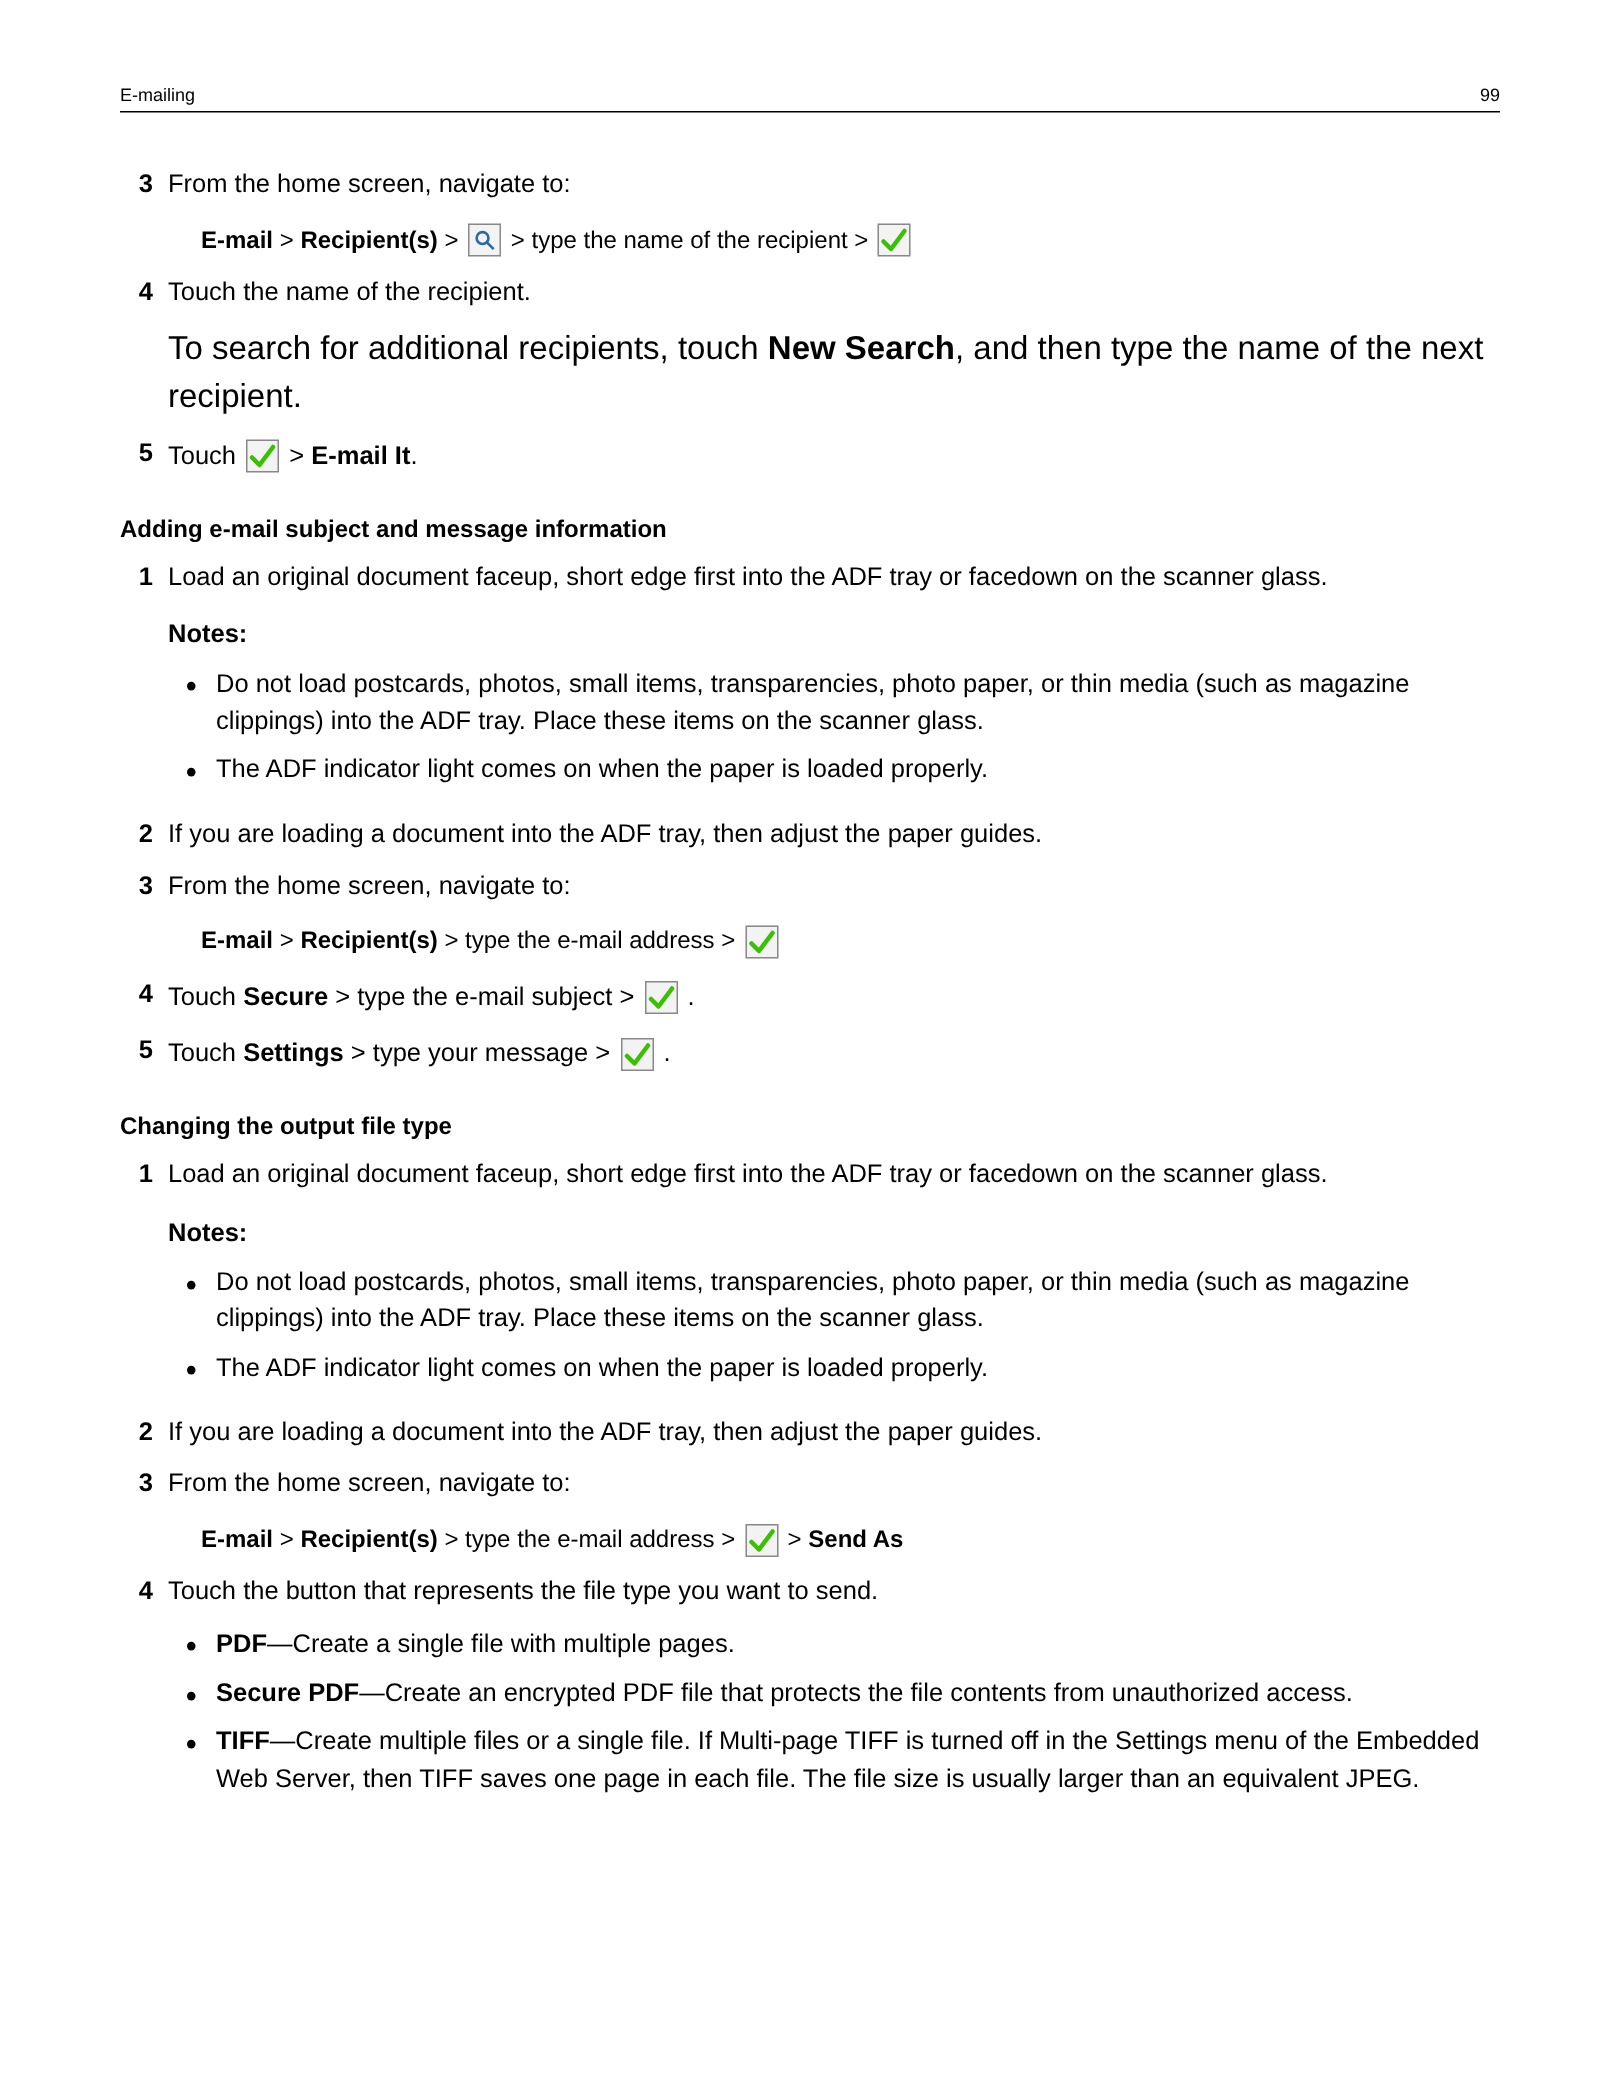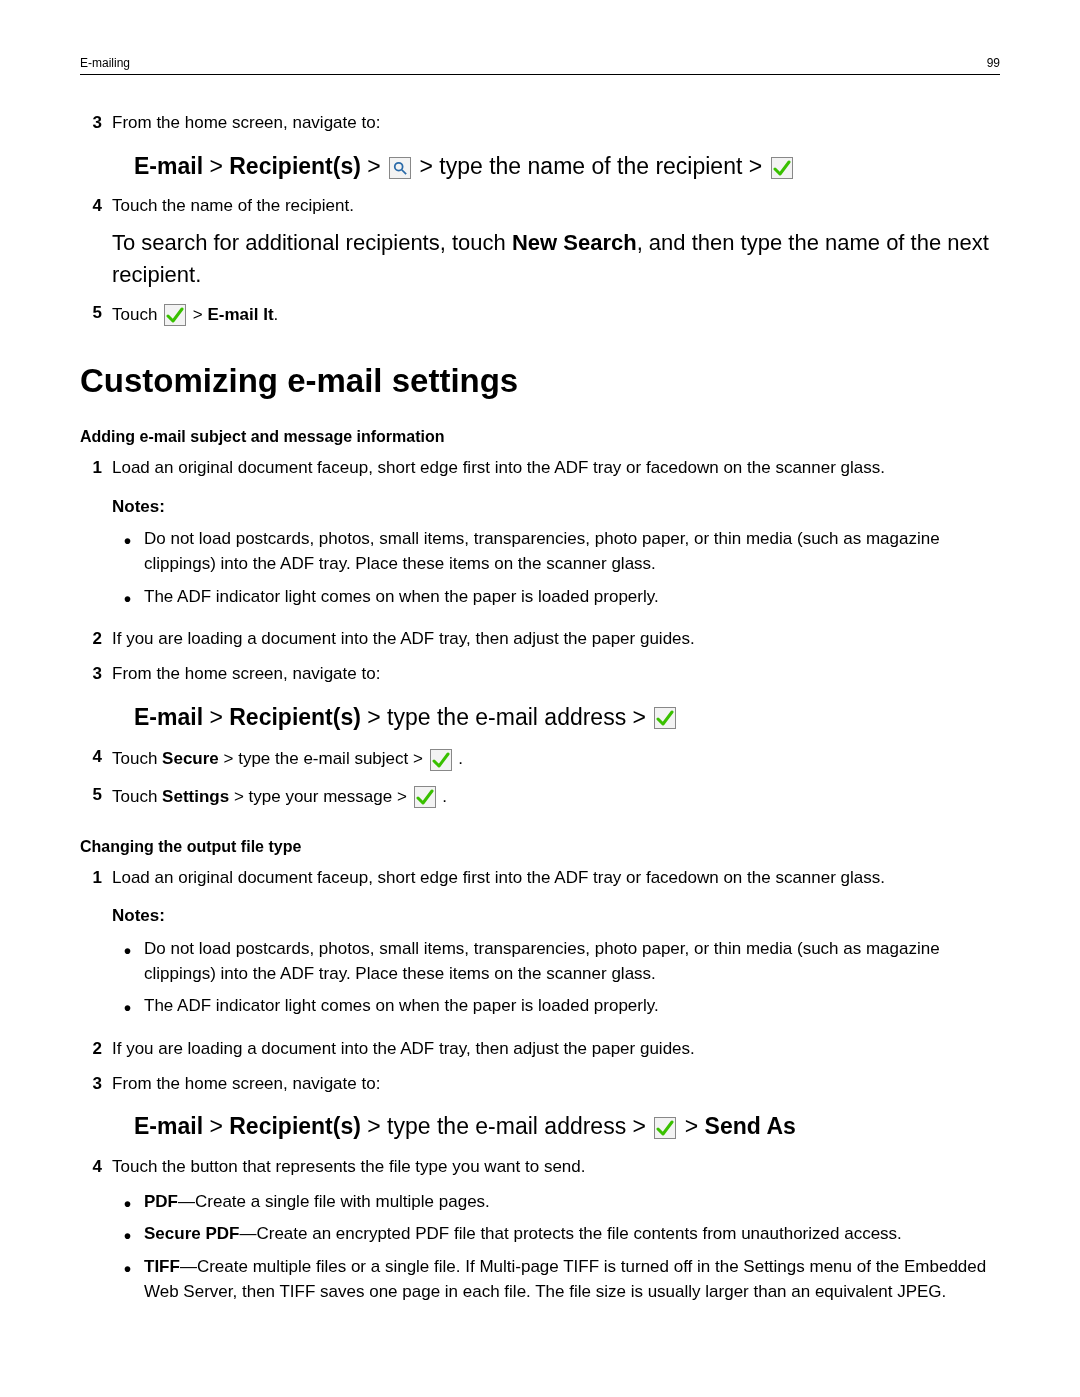--- a/index.html
+++ b/index.html
@@ -55,21 +55,21 @@
   ol.steps > li .body {
     flex: 1;
   }
   .sub {
     margin-top: 8px;
     font-size: 22px;
   }
   .indent {
     margin-left: 22px;
     margin-top: 12px;
-    font-size: 23px;
+    font-size: 16px;
   }
   .notes-label {
     font-weight: 700;
     margin: 14px 0 8px 0;
     font-size: 17px;
   }
   ul.bullets {
     list-style: none;
     padding-left: 0;
     margin: 0 0 6px 0;
@@ -154,21 +154,20 @@
         <span class="icon-box check">
           <svg viewBox="0 0 18 18">
               <polyline points="2,10 7,15 16,3" fill="none" stroke="#39c000" stroke-width="3" stroke-linecap="round" stroke-linejoin="round"></polyline>
             </svg>
         </span>
         <span> &gt; </span><span class="b">E‑mail It</span><span>.</span>
       </div>
     </li>
   </ol>
 
-  <div class="h1">Customizing e‑mail settings</div>
 
   <div class="h2">Adding e‑mail subject and message information</div>
 
   <ol class="steps">
     <li>
       <span class="num">1</span>
       <div class="body">
         <div>Load an original document faceup, short edge first into the ADF tray or facedown on the scanner glass.</div>
         <div class="notes-label">Notes:</div>
         <ul class="bullets" style="margin-left:10px;">

